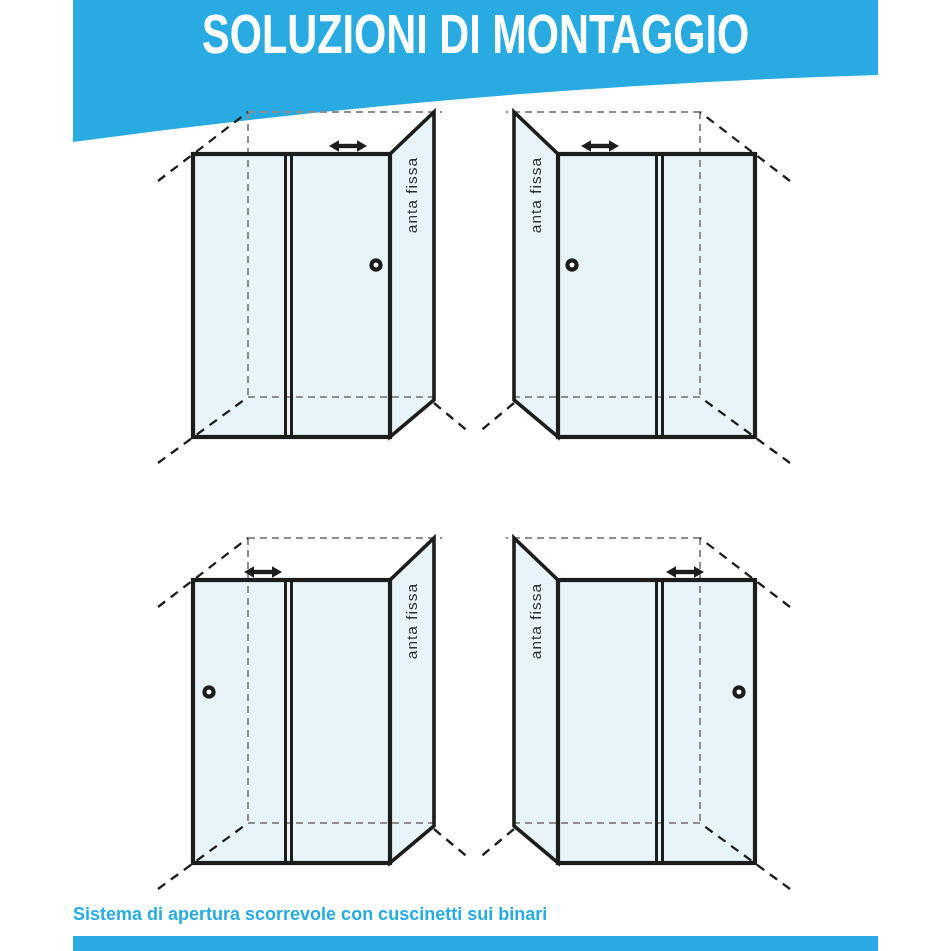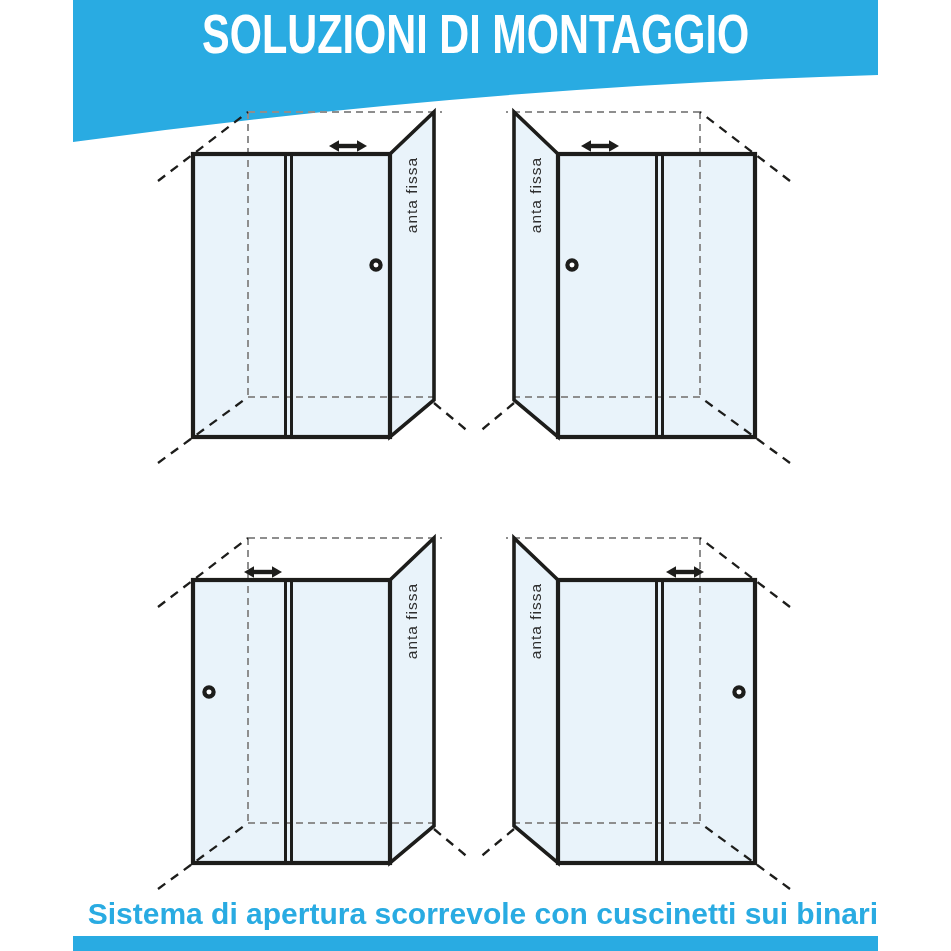--- a/index.html
+++ b/index.html
@@ -14,21 +14,21 @@
       letter-spacing:0px;transform:scaleX(0.74);transform-origin:center;
       white-space:nowrap;padding-top:4px;}
 
   .diagram{position:absolute;width:330px;height:380px;}
   .d0{left:150px;top:95px;}
   .d1{left:468px;top:95px;}
   .d2{left:150px;top:521px;}
   .d3{left:468px;top:521px;}
 
   .caption{position:absolute;left:73px;top:899px;width:805px;
-      text-align:right;font-weight:bold;font-size:30px;line-height:30px;
+      text-align:left;font-weight:bold;font-size:18px;line-height:30px;
       letter-spacing:0px;}
 
   .footer-bar{position:absolute;left:73px;top:936px;width:805px;height:15px;}
 </style>
 </head>
 <body>
 
 <div class="stage">
 
   <svg class="header-svg" width="951" height="150">

